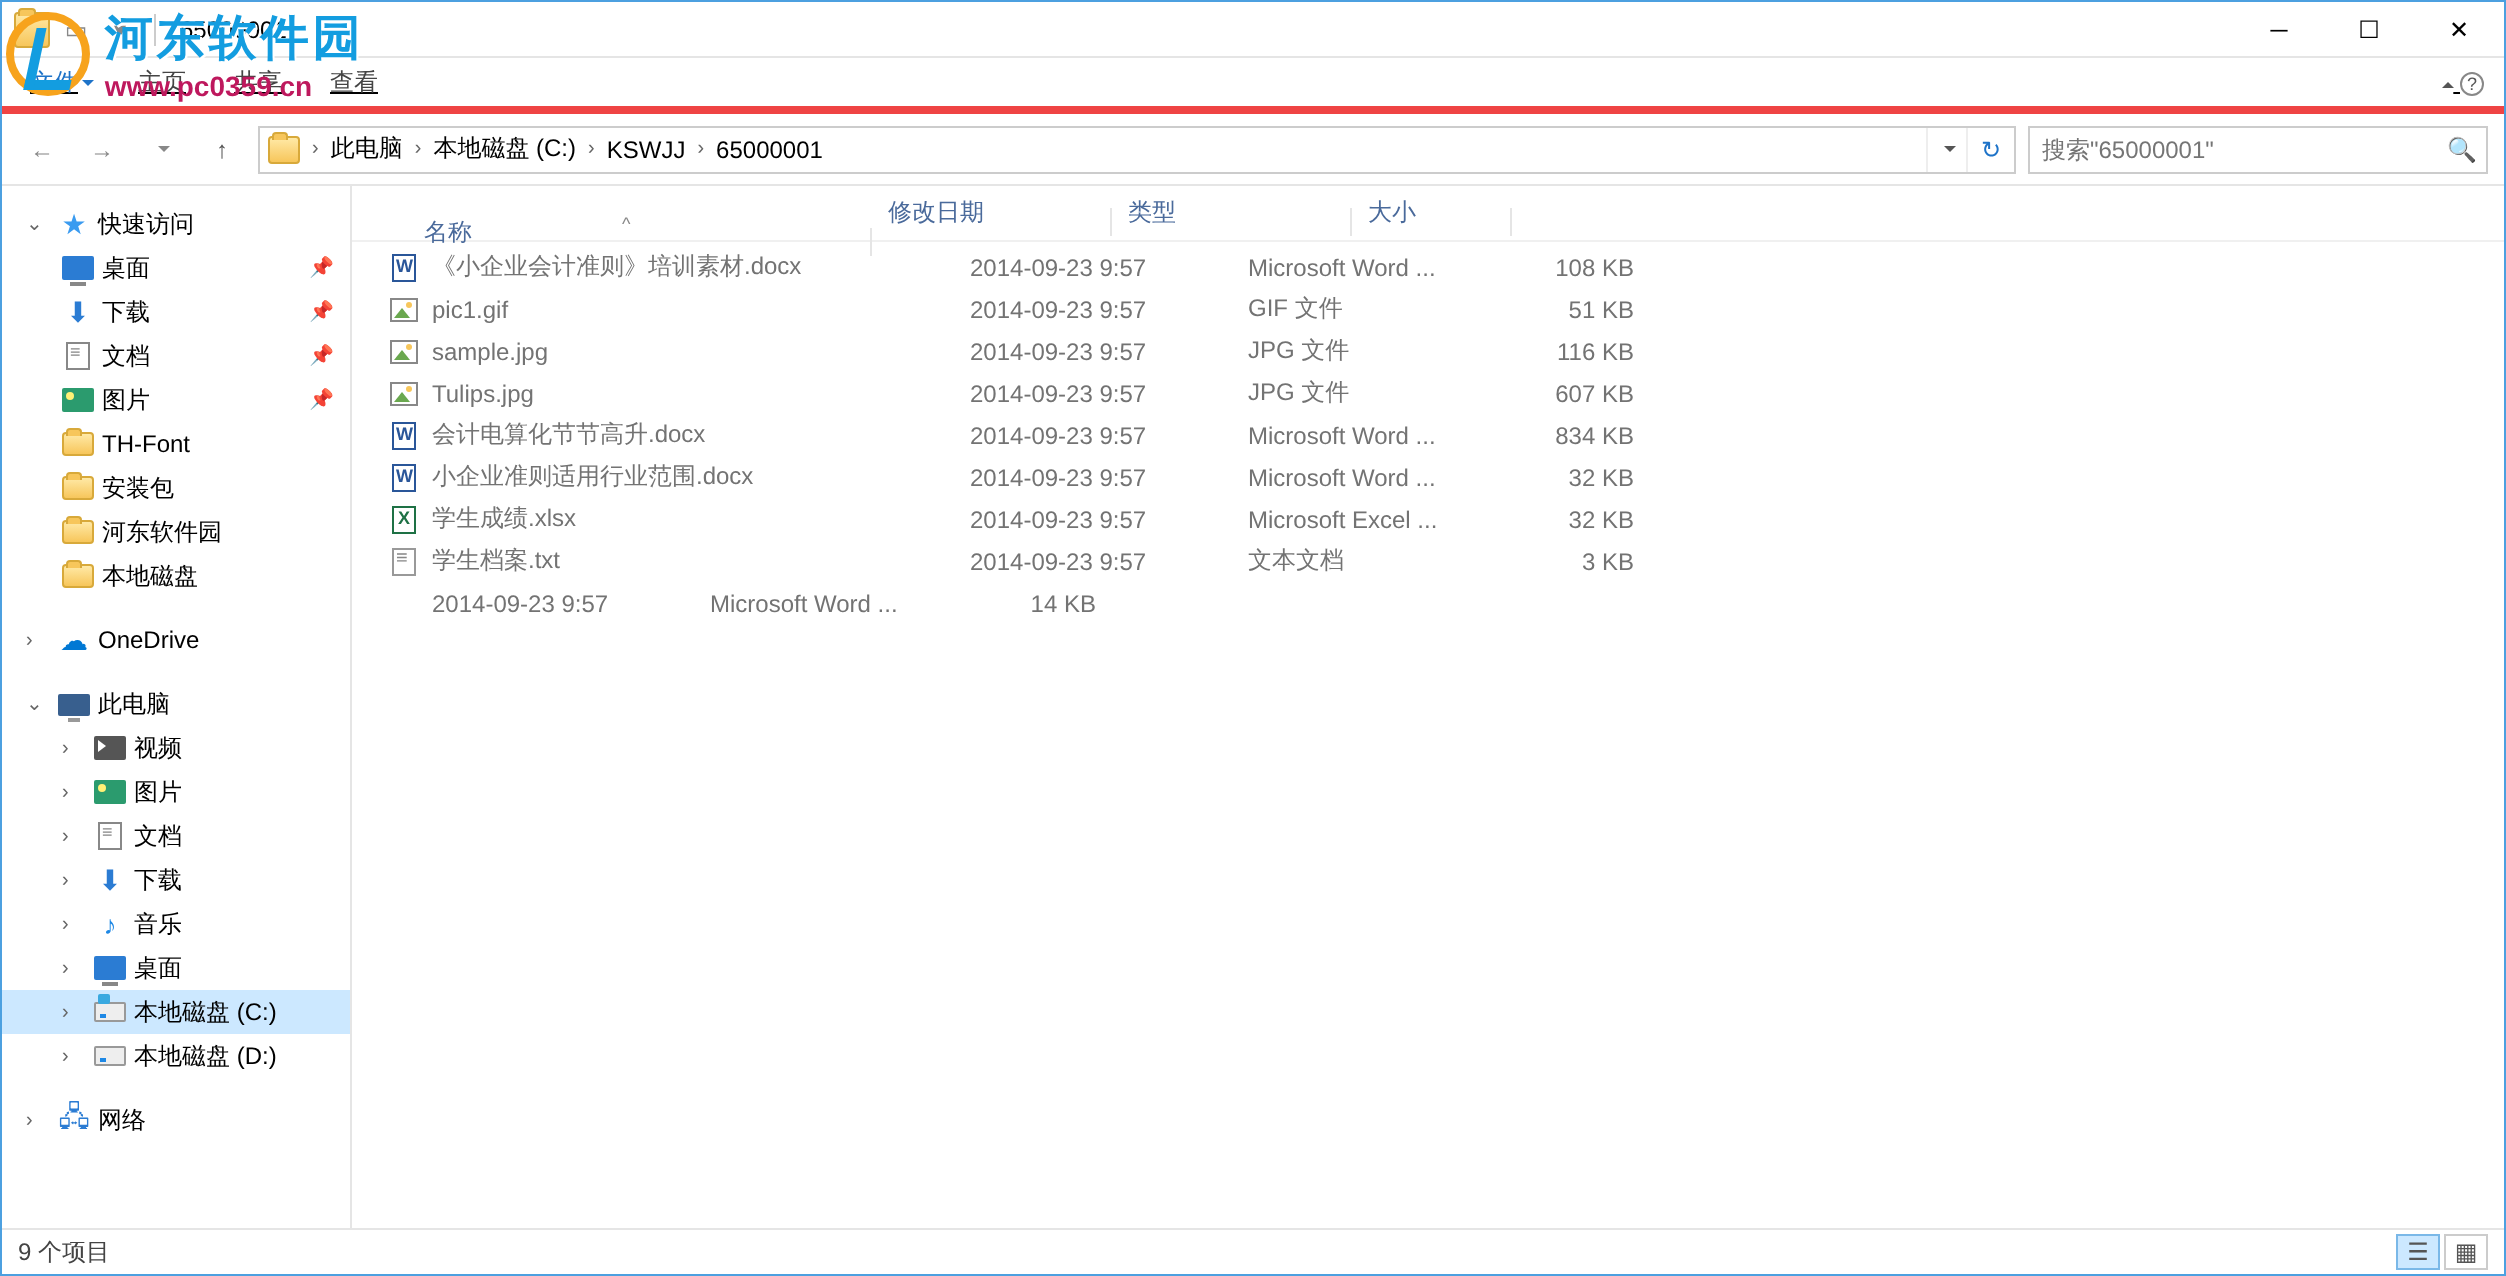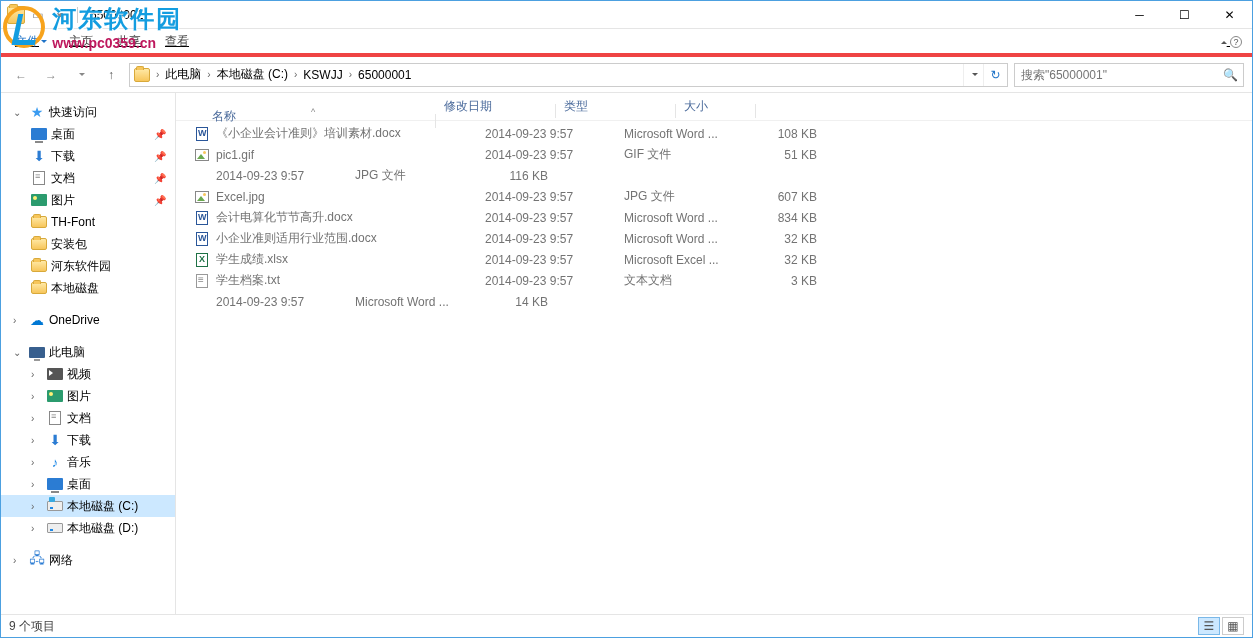--- a/index.html
+++ b/index.html
@@ -328,30 +328,36 @@
             <span class="fico">
               <span class="fico-img"></span>
             </span>
             <span>pic1.gif</span>
           </div>
           <div class="c c-date">2014-09-23 9:57</div>
           <div class="c c-type">GIF 文件</div>
           <div class="c c-size">51 KB</div>
         </div>
         <div class="row">
+          <div class="c c-name">
+            <span class="fico">
+              <span class="fico-img"></span>
+            </span>
+            <span>sample.jpg</span>
+          </div>
           <div class="c c-date">2014-09-23 9:57</div>
           <div class="c c-type">JPG 文件</div>
           <div class="c c-size">116 KB</div>
         </div>
         <div class="row">
           <div class="c c-name">
             <span class="fico">
               <span class="fico-img"></span>
             </span>
-            <span>Excel.jpg</span>
+            <span>Tulips.jpg</span>
           </div>
           <div class="c c-date">2014-09-23 9:57</div>
           <div class="c c-type">JPG 文件</div>
           <div class="c c-size">607 KB</div>
         </div>
         <div class="row">
           <div class="c c-name">
             <span class="fico">
               <span class="fico-docx"></span>
             </span>

